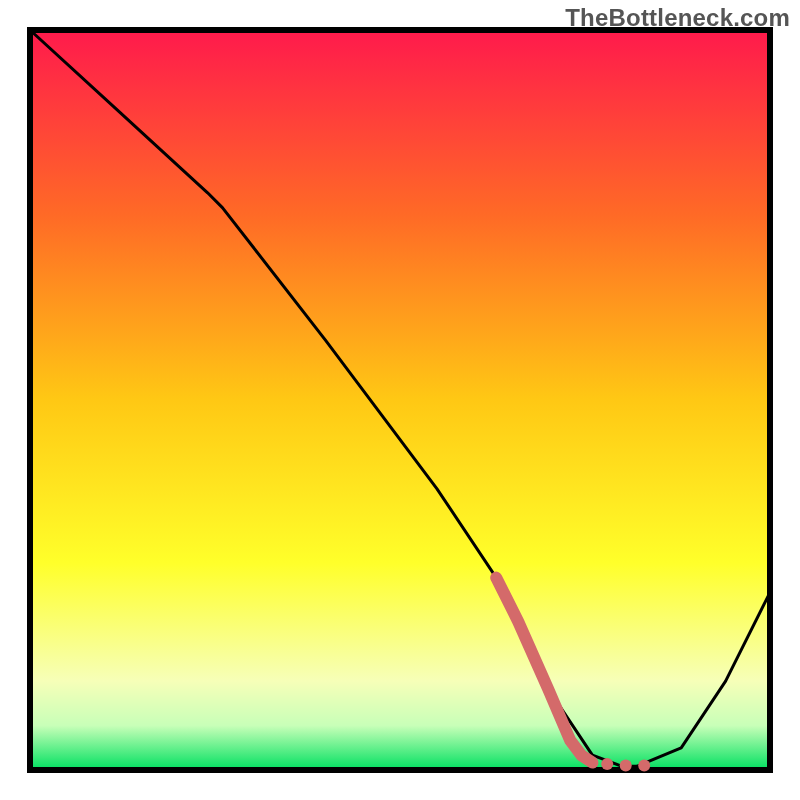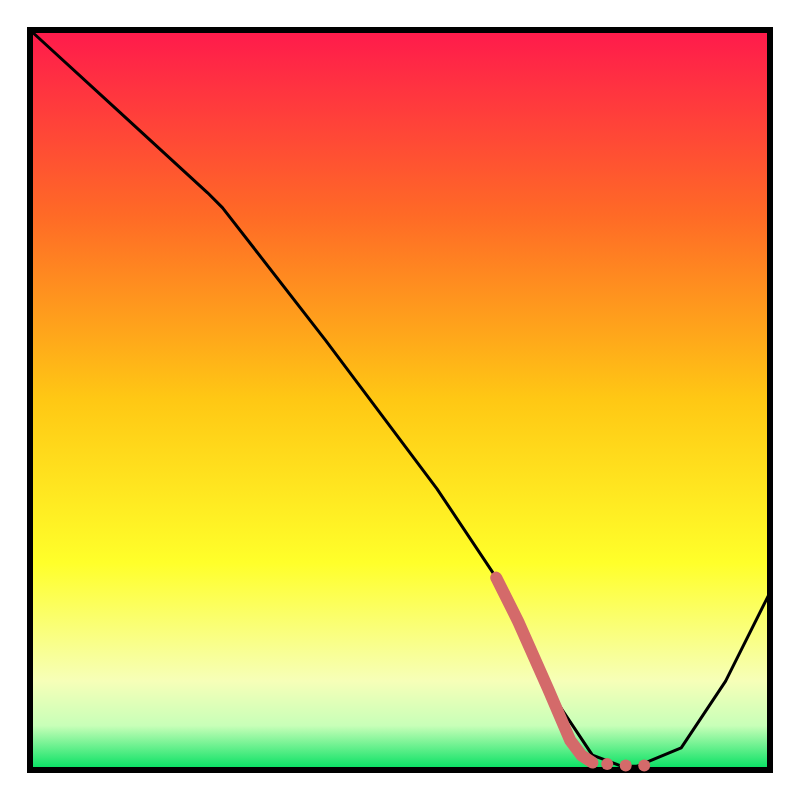--- a/index.html
+++ b/index.html
@@ -26,20 +26,21 @@
   }
   svg {
     display: block;
   }
 </style>
 </head>
 <body>
 
 <div class="chart-wrap">
 
+  <div class="watermark">TheBottleneck.com</div>
 
   <svg width="800" height="800" viewBox="0 0 800 800">
 
     <defs>
       <linearGradient id="bg-grad" x1="0" y1="0" x2="0" y2="1">
 
       <stop offset="0%" stop-color="#ff1a4c"></stop>
           <stop offset="25%" stop-color="#ff6a26"></stop>
           <stop offset="50%" stop-color="#ffc814"></stop>
           <stop offset="72%" stop-color="#ffff2a"></stop>

